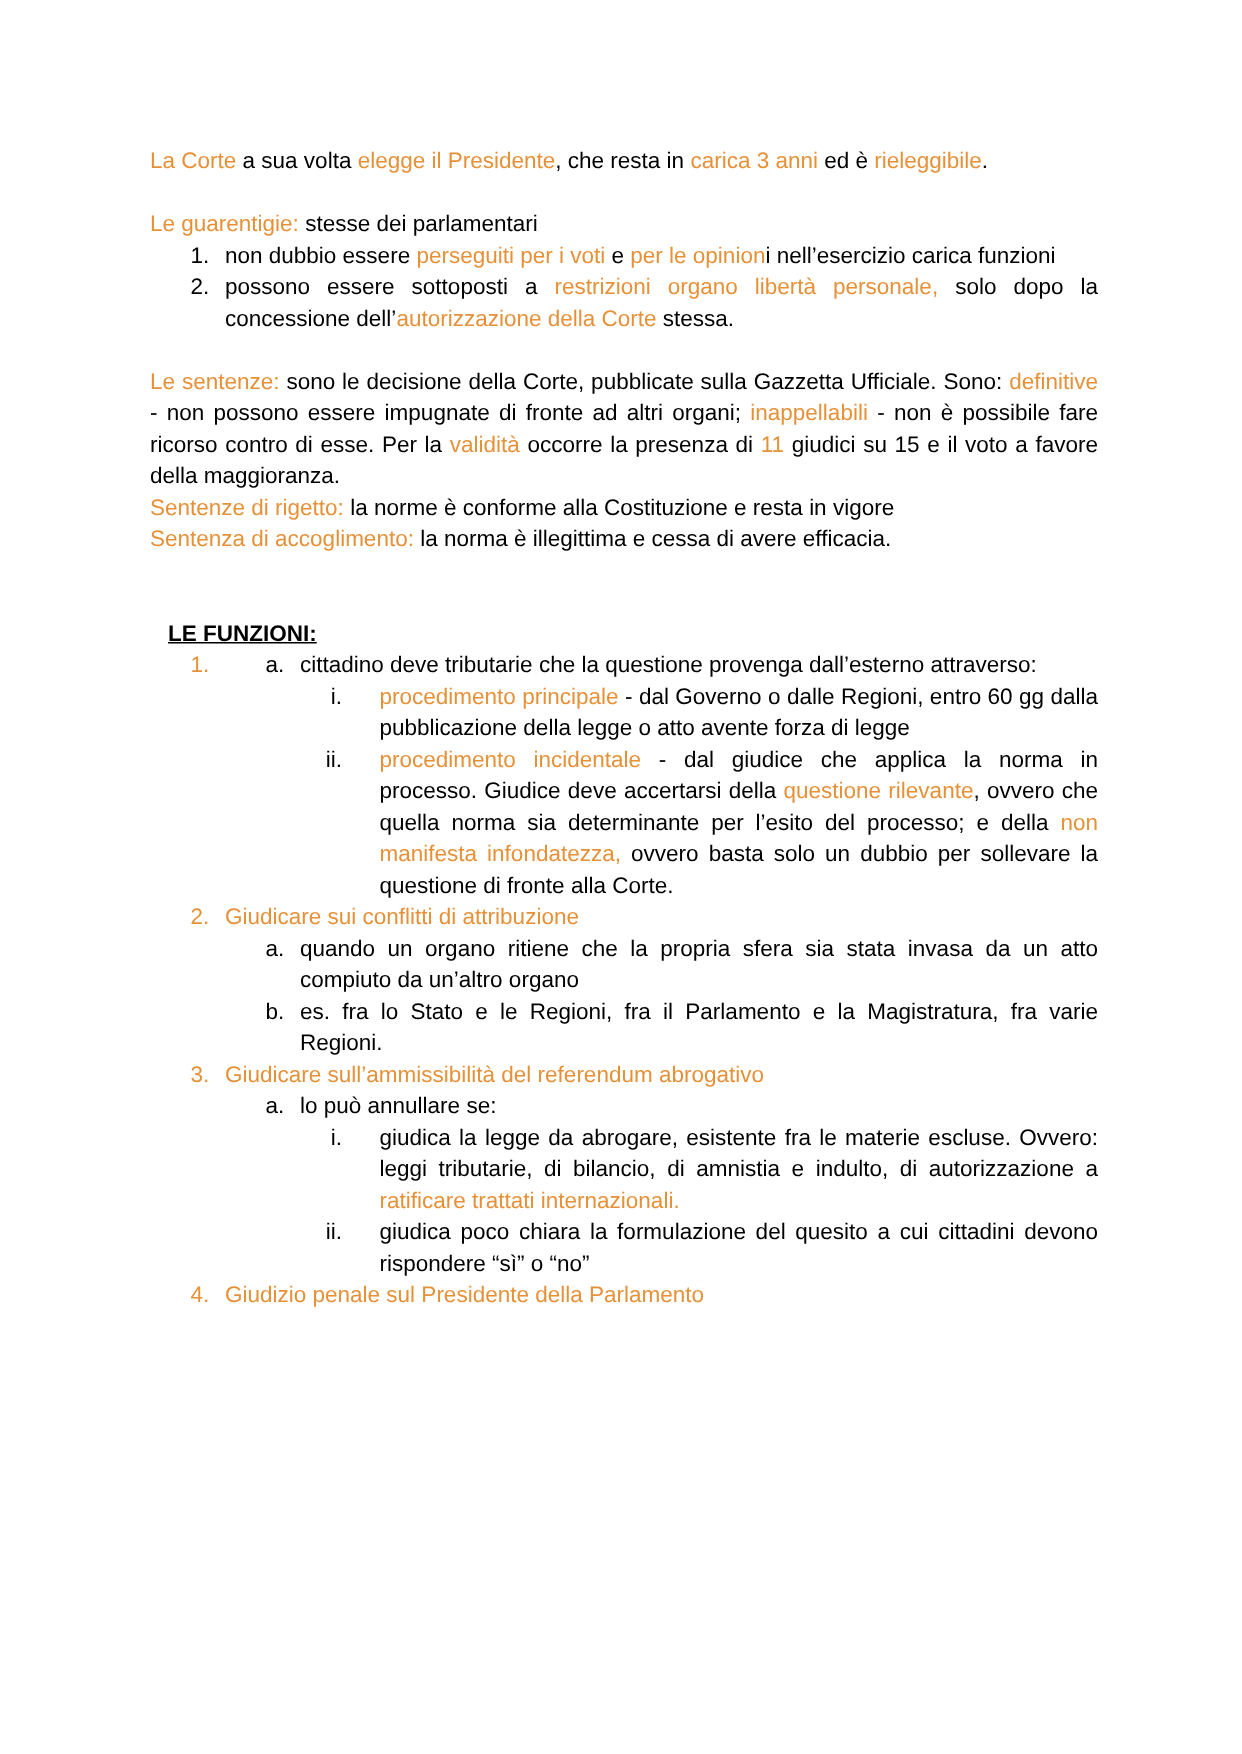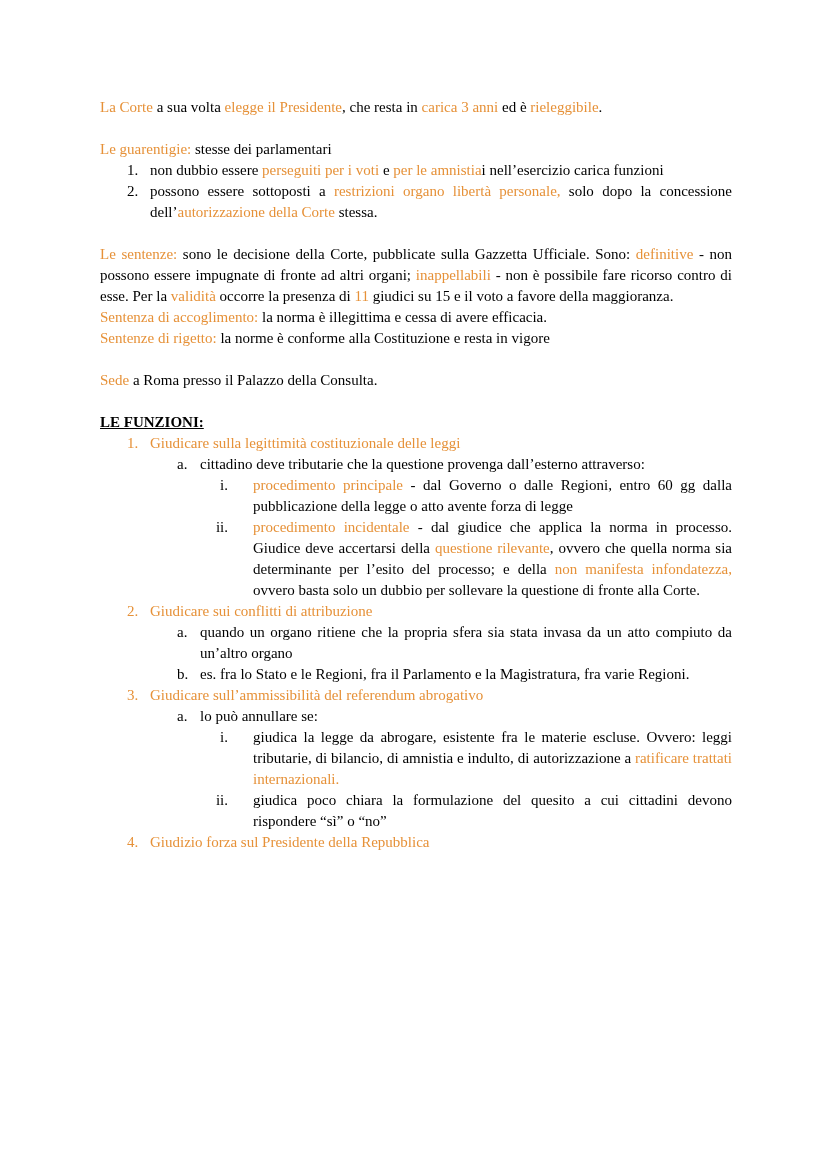--- a/index.html
+++ b/index.html
@@ -6,21 +6,21 @@
     margin: 0;
     padding: 0;
     background: #ffffff;
   }
   .page {
     position: relative;
     width: 828px;
     height: 937px;
     background: #ffffff;
     overflow: hidden;
-    font-family: Liberation Serif, serif;
+    font-family: Liberation Sans, sans-serif;
     font-size: 15px;
     line-height: 21px;
     color: #000000;
   }
   .content {
     position: absolute;
     left: 100px;
     top: 97px;
     width: 632px;
   }
@@ -31,20 +31,21 @@
     height: 21px;
   }
   .accent {
     color: var(--accent, #e69138);
   }
   .bold {
     font-weight: bold;
   }
   .underline {
     text-decoration: underline;
+    margin-left: 12px;
   }
   .li {
     position: relative;
   }
   .li.level1 { padding-left: 50px; }
   .li.level2 { padding-left: 100px; }
   .li.level3 { padding-left: 153px; }
   .marker {
     position: absolute;
     top: 0;
@@ -54,36 +55,35 @@
   .level3 > .marker { left: 90px; width: 38px; text-align: right; }
 </style>
 </head>
 <body>
 
 <div class="page" style="--accent: #e69138; background: rgb(255, 255, 255); color: rgb(0, 0, 0);">
   <div class="content">
       <div class="block p"><span class="accent">La Corte</span><span> a sua volta </span><span class="accent">elegge il Presidente</span><span>, che resta in </span><span class="accent">carica 3 anni</span><span> ed è </span><span class="accent">rieleggibile</span><span>.</span></div>
       <div class="blank"></div>
       <div class="block p"><span class="accent">Le guarentigie:</span><span> stesse dei parlamentari</span></div>
-      <div class="block li level1"><span class="marker">1.</span><span>non dubbio essere </span><span class="accent">perseguiti per i voti</span><span> e </span><span class="accent">per le amnistia</span><span>i nell’esercizio carica funzioni</span></div>
+      <div class="block li level1"><span class="marker">1.</span><span>non dubbio essere </span><span class="accent">perseguiti per i voti</span><span> e </span><span class="accent">per le opinion</span><span>i nell’esercizio carica funzioni</span></div>
       <div class="block li level1"><span class="marker">2.</span><span>possono essere sottoposti a </span><span class="accent">restrizioni organo libertà personale,</span><span> solo dopo la concessione dell’</span><span class="accent">autorizzazione della Corte</span><span> stessa.</span></div>
       <div class="blank"></div>
       <div class="block p"><span class="accent">Le sentenze:</span><span> sono le decisione della Corte, pubblicate sulla Gazzetta Ufficiale. Sono: </span><span class="accent">definitive</span><span> - non possono essere impugnate di fronte ad altri organi; </span><span class="accent">inappellabili</span><span> - non è possibile fare ricorso contro di esse. Per la </span><span class="accent">validità</span><span> occorre la presenza di </span><span class="accent">11</span><span> giudici su 15 e il voto a favore della maggioranza.</span></div>
+      <div class="block p"><span class="accent">Sentenze di rigetto:</span><span> la norme è conforme alla Costituzione e resta in vigore</span></div>
       <div class="block p"><span class="accent">Sentenza di accoglimento:</span><span> la norma è illegittima e cessa di avere efficacia.</span></div>
-      <div class="block p"><span class="accent">Sentenze di rigetto:</span><span> la norme è conforme alla Costituzione e resta in vigore</span></div>
       <div class="blank"></div>
-      <div class="block p"><span class="accent">Sede</span><span> a Roma presso il Palazzo della Consulta.</span></div>
       <div class="blank"></div>
       <div class="block p"><span class="bold underline">LE FUNZIONI:</span></div>
-      <div class="block li level1"><span class="marker accent">1.</span><span class="accent">Giudicare sulla legittimità costituzionale delle leggi</span></div>
+      <div class="block li level1"><span class="marker accent">1.</span></div>
       <div class="block li level2"><span class="marker">a.</span><span>cittadino deve tributarie che la questione provenga dall’esterno attraverso:</span></div>
       <div class="block li level3"><span class="marker">i.</span><span class="accent">procedimento principale</span><span> - dal Governo o dalle Regioni, entro 60 gg dalla pubblicazione della legge o atto avente forza di legge</span></div>
       <div class="block li level3"><span class="marker">ii.</span><span class="accent">procedimento incidentale</span><span> - dal giudice che applica la norma in processo. Giudice deve accertarsi della </span><span class="accent">questione rilevante</span><span>, ovvero che quella norma sia determinante per l’esito del processo; e della </span><span class="accent">non manifesta infondatezza,</span><span> ovvero basta solo un dubbio per sollevare la questione di fronte alla Corte.</span></div>
       <div class="block li level1"><span class="marker accent">2.</span><span class="accent">Giudicare sui conflitti di attribuzione</span></div>
       <div class="block li level2"><span class="marker">a.</span><span>quando un organo ritiene che la propria sfera sia stata invasa da un atto compiuto da un’altro organo</span></div>
       <div class="block li level2"><span class="marker">b.</span><span>es. fra lo Stato e le Regioni, fra il Parlamento e la Magistratura, fra varie Regioni.</span></div>
       <div class="block li level1"><span class="marker accent">3.</span><span class="accent">Giudicare sull’ammissibilità del referendum abrogativo</span></div>
       <div class="block li level2"><span class="marker">a.</span><span>lo può annullare se:</span></div>
       <div class="block li level3"><span class="marker">i.</span><span>giudica la legge da abrogare, esistente fra le materie escluse. Ovvero: leggi tributarie, di bilancio, di amnistia e indulto, di autorizzazione a </span><span class="accent">ratificare trattati internazionali.</span></div>
       <div class="block li level3"><span class="marker">ii.</span><span>giudica poco chiara la formulazione del quesito a cui cittadini devono rispondere “sì” o “no”</span></div>
-      <div class="block li level1"><span class="marker accent">4.</span><span class="accent">Giudizio forza sul Presidente della Repubblica</span></div>
+      <div class="block li level1"><span class="marker accent">4.</span><span class="accent">Giudizio penale sul Presidente della Parlamento</span></div>
     </div>
 </div>
 
 </body></html>

